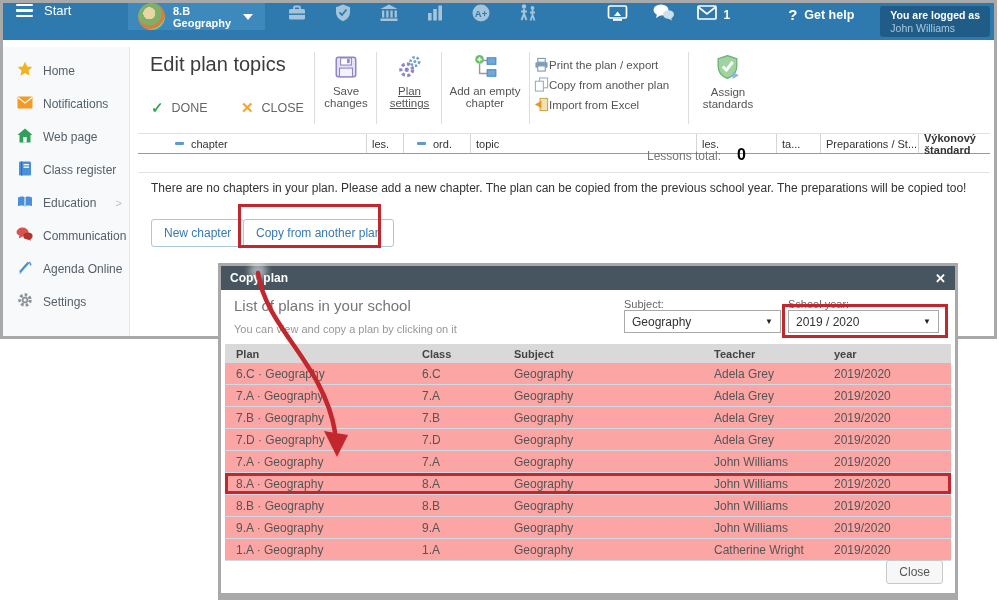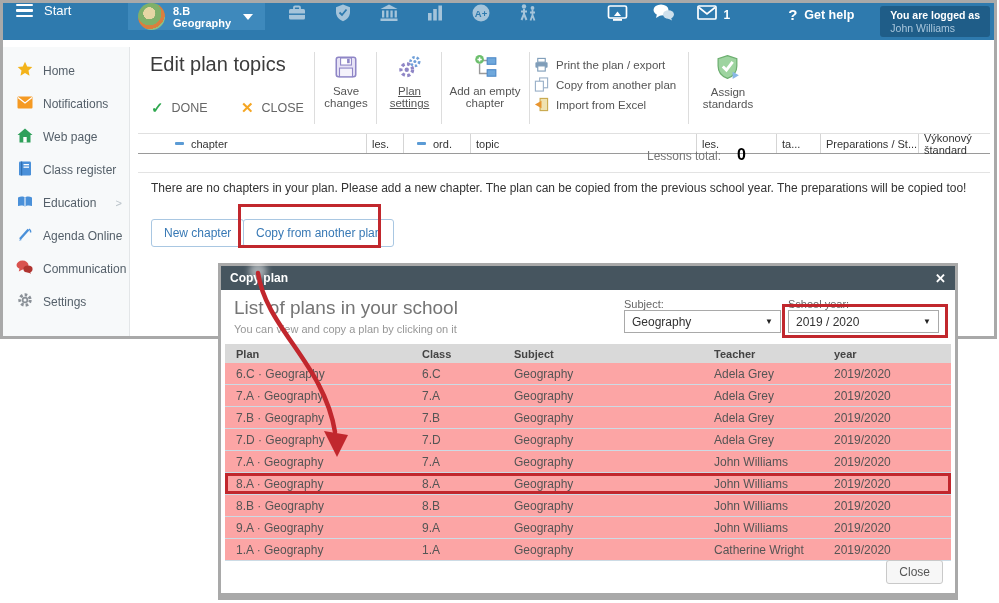--- a/index.html
+++ b/index.html
@@ -39,46 +39,46 @@
 
   .main { flex:1; position:relative; background:#fff; }
   .page-title { position:absolute; left:20px; top:6px; font-size:20px; color:#3c3c3c; }
   .hdr-btn { position:absolute; top:52px; display:flex; align-items:center; gap:8px; font-size:12.5px; color:#666; cursor:pointer; }
   .chk { color:#2fa84f; font-size:15px; font-weight:bold; }
   .crossx { color:#f5a623; font-size:15px; font-weight:bold; }
   .vsep { position:absolute; top:5px; height:72px; width:1px; background:#ddd; }
   .toolbtn { position:absolute; top:7px; text-align:center; font-size:11.5px; line-height:12.5px; color:#555; cursor:pointer; }
   .toolbtn svg { display:inline-block; margin-bottom:2px; }
   .printgrp { position:absolute; left:404px; top:8px; width:152px; }
-  .printrow { display:flex; align-items:center; gap:7px; height:20px; font-size:11.5px; color:#555; cursor:pointer; }
+  .printrow { display:flex; align-items:center; height:20px; font-size:11.5px; color:#555; cursor:pointer; }
 
   
   .ptable-head { position:absolute; left:8px; top:86px; width:852px; height:21px; display:flex;
     border-top:1px solid #e0e0e0; border-bottom:1px solid #9a9a9a; font-size:11px; color:#333; }
   .pth { display:flex; align-items:center; padding-left:5px; height:100%; }
   .pth + .pth { border-left:1px solid #d5d5d5; }
   .minus { display:inline-block; width:9px; height:3px; background:#5b9bd5; border-radius:1px; margin-right:7px; }
   .c-chap { width:228px; padding-left:37px; } .c-les1 { width:37px; } .c-ord { width:67px; padding-left:13px; }
-  .c-topic { width:226px; } .c-les2 { width:80px; } .c-ta { width:44px; } .c-prep { width:98px; } .c-std { width:72px; }
+  .c-topic { width:226px; } .c-les2 { width:80px; } .c-ta { width:44px; } .c-prep { width:98px; } .c-std { width:72px;font-weight:bold; }
 
   .lessons { position:absolute; left:517px; top:99px; display:flex; align-items:baseline; }
   .lessons .lab { font-size:12px; color:#777; }
   .lessons .val { font-size:16px; font-weight:bold; color:#000; margin-left:16px; }
   .hline2 { position:absolute; left:8px; top:125px; width:852px; height:1px; background:#e3e3e3; }
   .empty-msg { position:absolute; left:21px; top:134px; font-size:12px; color:#333; width:820px; }
   .blue-btn { position:absolute; top:172px; height:28px; padding:4px 12px; background:#fff; border:1px solid #a9c7e2;
     border-radius:3px; color:#3879b5; font-size:12px; cursor:pointer; font-family:"Liberation Sans",sans-serif; }
 
   
   .modal { position:absolute; left:218px; top:263px; width:740px; height:337px; background:#fff;
     border:3px solid #a9a9a9; border-bottom-width:7px; z-index:5; }
   .modal-head { height:24px; background:#46555f; color:#fff; display:flex; align-items:center; padding:0 9px;
     font-size:12px; font-weight:bold; }
   .modal-x { margin-left:auto; font-size:13px; cursor:pointer; }
-  .m-heading { position:absolute; left:13px; top:31px; font-size:19px; color:#757575; }
+  .m-heading { position:absolute; left:13px; top:31px; font-size:15px; color:#757575; }
   .m-sub { position:absolute; left:13px; top:57px; font-size:11px; color:#979797; }
   .flabel { position:absolute; top:32px; font-size:11px; color:#666; }
   .fselect { position:absolute; top:44px; height:23px; border:1px solid #a9a9a9; background:#fff; display:flex;
     align-items:center; justify-content:space-between; padding:0 7px; font-size:12px; color:#333; cursor:pointer; }
   .fselect .sv-caret { font-size:8px; color:#222; }
 
   .mtable { position:absolute; left:4px; top:78px; width:726px; font-size:12px; color:#555; }
   .mthead { display:flex; height:19px; background:#d9d9d9; align-items:center; font-size:11px; font-weight:bold; color:#444; }
   .mrow { display:flex; height:22px; align-items:center; border-bottom:1px solid #ccdbe5; cursor:pointer; background:#fca5a5; }
   .mrow.hl { box-shadow: inset 0 0 0 3px #c1272d; }
@@ -223,36 +223,36 @@
       </div>
       <div class="sb-item">
         <span class="sb-icon"><svg width="16" height="13" viewBox="0 0 16 13">
               <path d="M1 2.5 C4 1 7 1.5 8 2.7 C9 1.5 12 1 15 2.5 V11 C12 10 9 10.5 8 11.7 C7 10.5 4 10 1 11 Z" fill="#4a90d9"></path>
               <path d="M8 2.7 V11.7" stroke="#fff" stroke-width="1"></path>
             </svg></span>
         <span>Education</span>
         <span class="sb-chevron">&gt;</span>
       </div>
       <div class="sb-item">
-        <span class="sb-icon"><svg width="16" height="15" viewBox="0 0 16 15">
-              <path d="M3 12 L11.5 2.5" stroke="#4a90d9" stroke-width="2.4" fill="none"></path>
-              <path d="M2.2 13.8 L3 12 L4.8 13 Z" fill="#4a90d9"></path>
-              <path d="M12 2 C13.5 3 14 4 13.5 5.5" stroke="#4a90d9" stroke-width="1.4" fill="none"></path>
-            </svg></span>
-        <span>Agenda Online</span>
-      </div>
-      <div class="sb-item">
         <span class="sb-icon"><svg width="17" height="14" viewBox="0 0 17 14">
               <ellipse cx="6.5" cy="5" rx="6" ry="4.4" fill="#d9534f"></ellipse>
               <path d="M3.5 8.2 L2.8 11.5 L7 9.2 Z" fill="#d9534f"></path>
               <ellipse cx="12" cy="9" rx="4.6" ry="3.5" fill="#b03430"></ellipse>
               <path d="M14 11.5 L15 13.8 L11 12 Z" fill="#b03430"></path>
             </svg></span>
         <span>Communication</span>
         <span class="sb-chevron">&gt;</span>
+      </div>
+      <div class="sb-item">
+        <span class="sb-icon"><svg width="16" height="15" viewBox="0 0 16 15">
+              <path d="M3 12 L11.5 2.5" stroke="#4a90d9" stroke-width="2.4" fill="none"></path>
+              <path d="M2.2 13.8 L3 12 L4.8 13 Z" fill="#4a90d9"></path>
+              <path d="M12 2 C13.5 3 14 4 13.5 5.5" stroke="#4a90d9" stroke-width="1.4" fill="none"></path>
+            </svg></span>
+        <span>Agenda Online</span>
       </div>
       <div class="sb-item">
         <span class="sb-icon"><svg width="16" height="16" viewBox="0 0 16 16">
               <circle cx="8" cy="8" r="5.2" fill="none" stroke="#8b9198" stroke-width="3" stroke-dasharray="2.6 2.1"></circle>
               <circle cx="8" cy="8" r="3.2" fill="#8b9198"></circle>
               <circle cx="8" cy="8" r="1.5" fill="#f7f9fa"></circle>
             </svg></span>
         <span>Settings</span>
       </div>
     </div>

